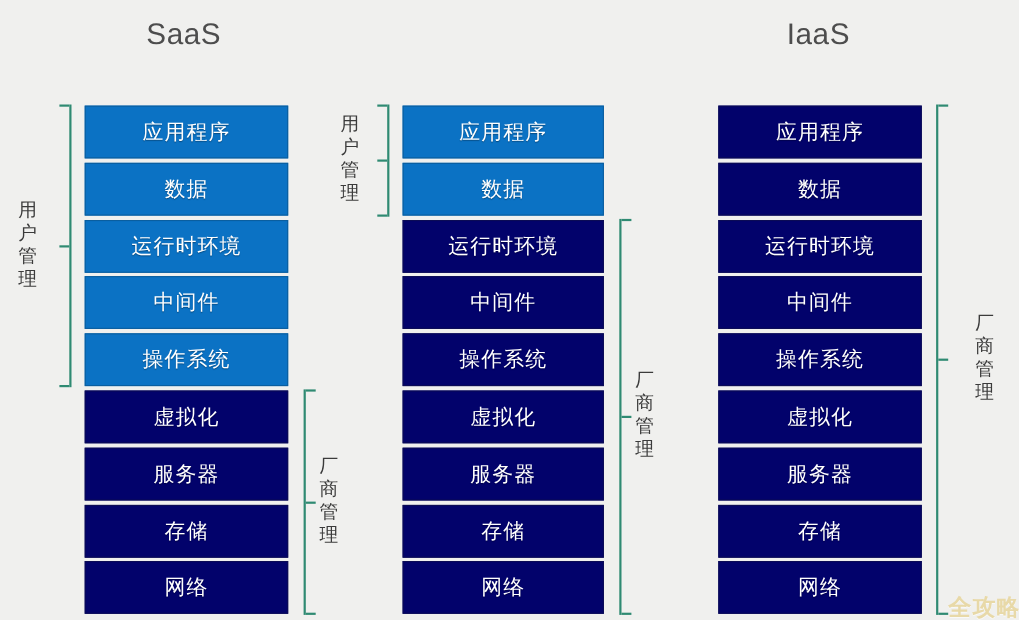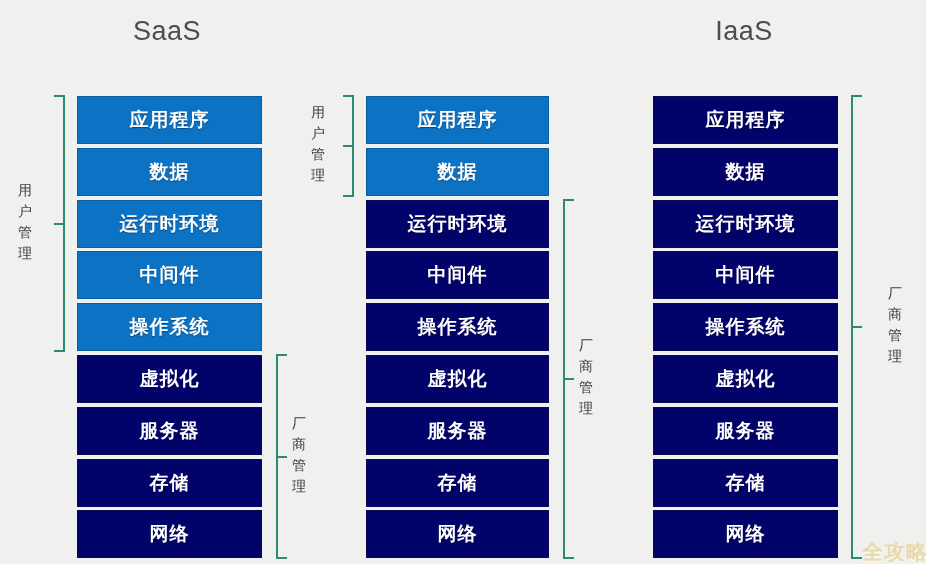--- a/index.html
+++ b/index.html
@@ -34,21 +34,21 @@
 
   .layer-box {
     position: absolute;
     box-sizing: border-box;
     display: flex;
     align-items: center;
     justify-content: center;
     color: #ffffff;
     font-size: 19px;
     letter-spacing: 1px;
-    font-weight: 700;
+    font-weight: 400;
     text-shadow: 0 1px 1px rgba(0,0,0,0.35);
   }
   .layer-box.blue {
     background: #0b72c4;
     border: 1px solid #0a5e9f;
   }
   .layer-box.navy {
     background: #02026b;
     border: 1px solid #0b0b55;
   }
@@ -84,21 +84,21 @@
   
   .bracket.face-left .cap { left: -9px; }
   .bracket.face-left .tick { left: -9px; }
   
   .bracket.face-right .cap { left: 2px; }
   .bracket.face-right .tick { left: 2px; }
 
   .bracket-label {
     position: absolute;
     width: 22px;
-    font-size: 14px;
+    font-size: 17px;
     line-height: 21px;
     color: #3b3b3b;
     text-align: center;
     letter-spacing: 0;
     word-break: break-all;
     white-space: normal;
   }
 
   .watermark {
     position: absolute;

